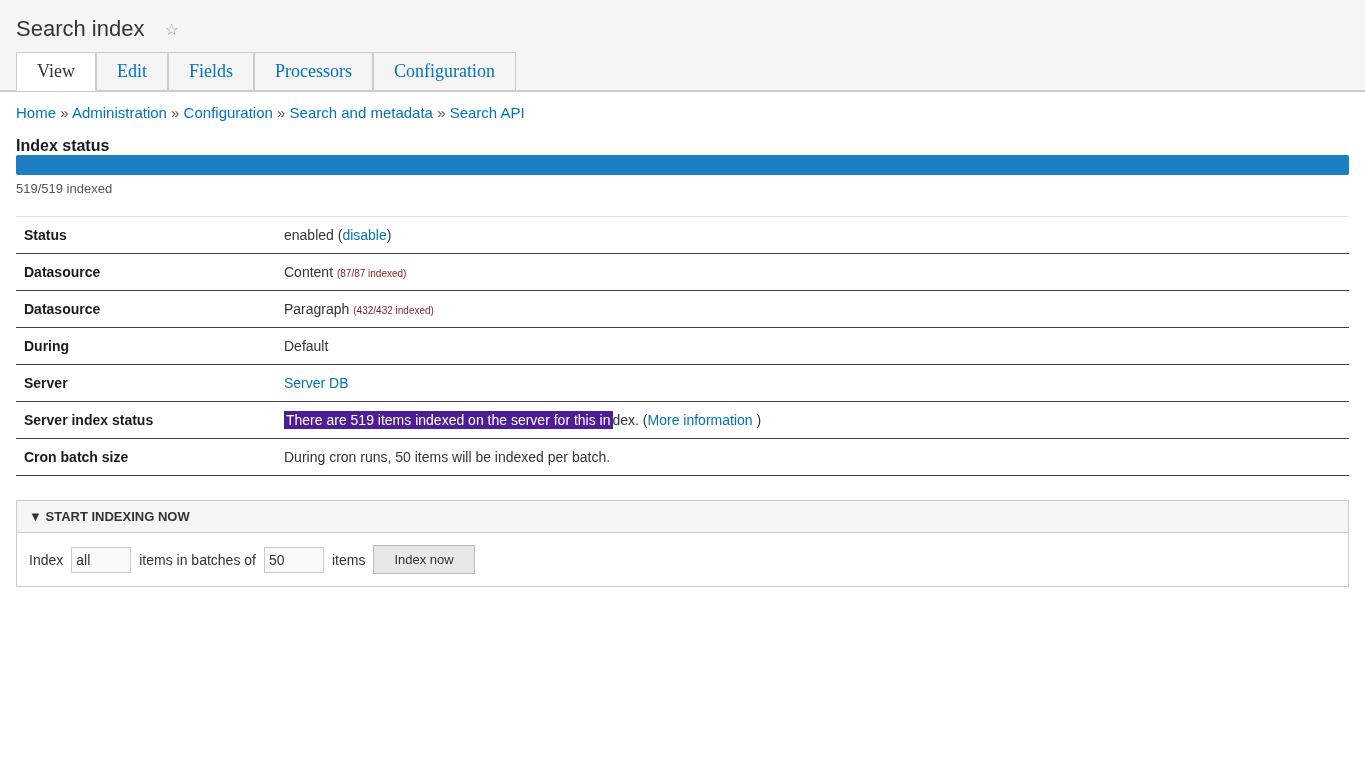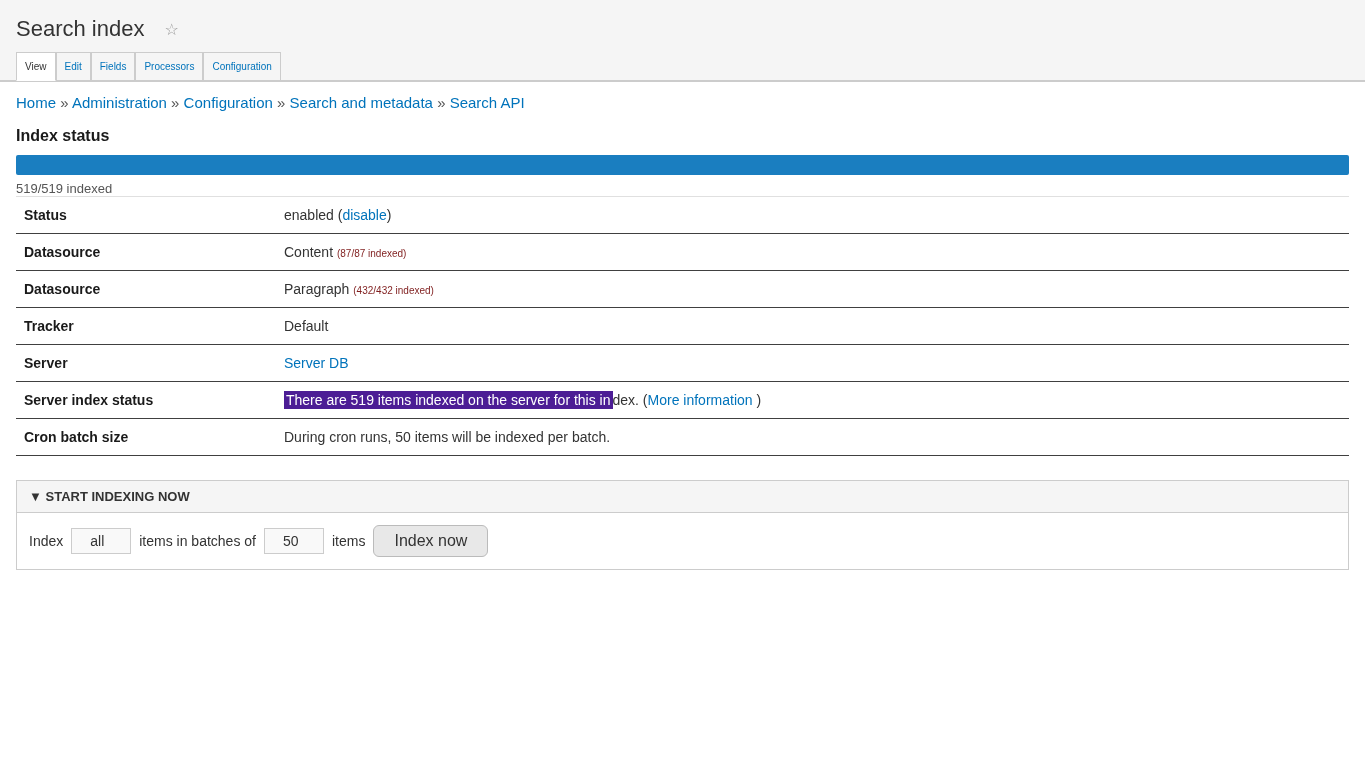--- a/index.html
+++ b/index.html
@@ -27,29 +27,30 @@
       color: #999;
       font-size: 16px;
       cursor: pointer;
     }
     .tabs {
       display: flex;
       gap: 0;
       margin-top: 4px;
     }
     .tab {
-      padding: 8px 8px;
+      padding: 8px 20px;
       border: 1px solid #ccc;
       border-bottom: none;
       background: #f5f5f5;
       color: #0073bb;
       cursor: pointer;
-      font-size: 10px;
+      font-size: 18px;
       text-decoration: none;
       display: inline-block;
+      font-family: Liberation Serif, serif;
     }
     .tab.active {
       background: #fff;
       color: #333;
       font-weight: normal;
       border-bottom: 1px solid #fff;
       margin-bottom: -1px;
       z-index: 1;
       position: relative;
     }
@@ -65,39 +66,39 @@
     .breadcrumb a {
       color: #0073bb;
       text-decoration: none;
     }
     .breadcrumb span {
       color: #555;
     }
     .section-title {
       font-size: 16px;
       font-weight: bold;
-      margin-bottom: 10px;
       color: #1a1a1a;
     }
     .progress-bar-container {
       width: 100%;
       height: 20px;
       background: #e0e0e0;
       border-radius: 2px;
       overflow: hidden;
       margin-bottom: 6px;
     }
     .progress-bar-fill {
       height: 100%;
       background: #1a7ec0;
       width: 100%;
     }
     .progress-label {
       font-size: 13px;
       color: #555;
+      margin-bottom: 20px;
     }
     .info-table {
       width: 100%;
       border-collapse: collapse;
       margin-bottom: 16px;
     }
     .info-table tr {
       border-bottom: 1px solid #404040;
     }
     .info-table tr:first-child {
@@ -146,34 +147,34 @@
     }
     .indexing-body {
       padding: 12px;
       display: flex;
       align-items: center;
       gap: 8px;
       font-size: 14px;
     }
     .input-small {
       width: 60px;
-      padding: 4px 18px;
+      padding: 4px 4px;
       border: 1px solid #ccc;
       font-size: 14px;
       background: #f9f9f9;
       color: #333;
     }
     .btn-index {
       padding: 6px 20px;
       background: #e8e8e8;
       border: 1px solid #bbb;
       color: #333;
-      font-size: 16px;
-      cursor: pointer;
-      border-radius: 6px;
+      font-size: 13px;
+      cursor: pointer;
+      border-radius: 0;
     }
   </style>
 </head>
 <body>
 
 <div class="page-header">
   <div class="page-title">
     <span>Search index</span>
     <span class="star-icon">☆</span>
   </div>
@@ -220,21 +221,21 @@
           Content <span class="small-text">(87/87 indexed)</span>
         </td>
       </tr>
       <tr>
         <td>Datasource</td>
         <td>
           Paragraph <span class="small-text">(432/432 indexed)</span>
         </td>
       </tr>
       <tr>
-        <td>Tracker</td>
+        <td>During</td>
         <td>Default</td>
       </tr>
       <tr>
         <td>Server</td>
         <td>
           <a class="link">Server DB</a>
         </td>
       </tr>
       <tr>
         <td>Server index status</td>

